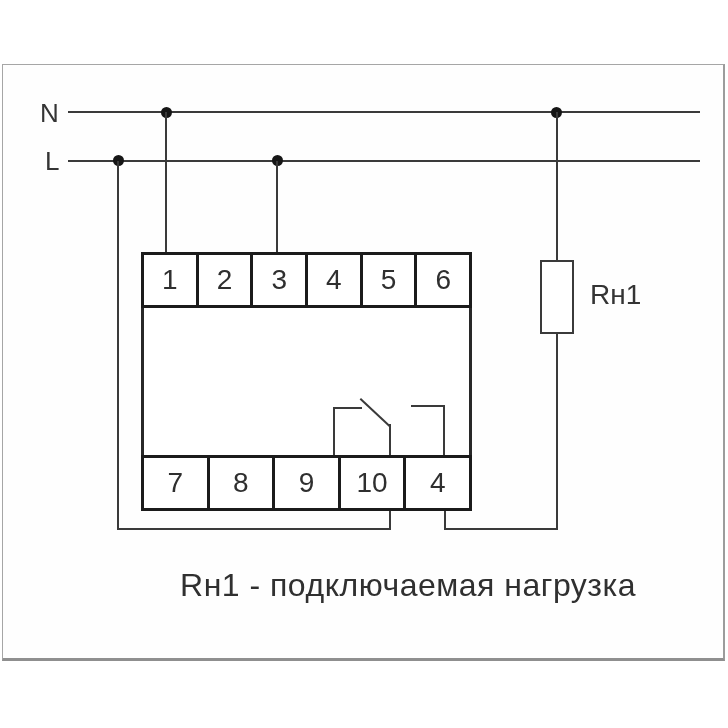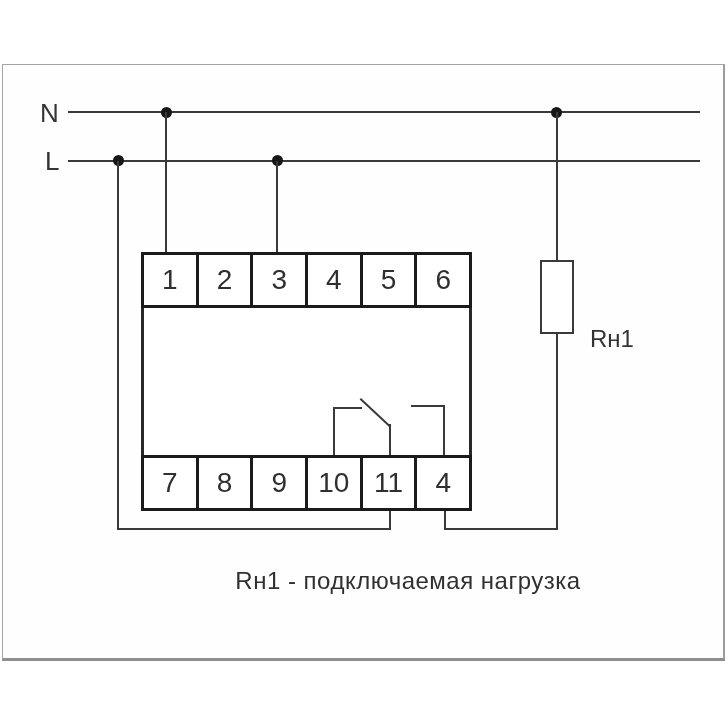--- a/index.html
+++ b/index.html
@@ -37,24 +37,24 @@
   }
   .inner{position:absolute;background:#3a3a3a;z-index:2;}
   .blade{
     position:absolute;left:361px;top:398px;width:41px;height:2px;background:#3a3a3a;
     transform-origin:0 0;transform:rotate(43deg);z-index:2;
   }
   .resistor{
     position:absolute;left:540px;top:260px;width:34px;height:74px;
     border:2px solid #3a3a3a;background:#fff;box-sizing:border-box;
   }
-  .load-label{position:absolute;left:590px;top:279px;font-size:24px;color:#343434;margin-top:46px;}
+  .load-label{position:absolute;left:590px;top:279px;font-size:28px;color:#343434;}
   .caption{
     position:absolute;left:88px;top:567px;width:640px;text-align:center;
-    font-size:24px;color:#303030;letter-spacing:0.5px;
+    font-size:32px;color:#303030;letter-spacing:0.5px;
   }
 </style>
 </head>
 <body>
 
 <div id="stage">
 
   <div class="frame"></div>
 
   <div class="lbl" style="left:40px;top:100px;">N</div>
@@ -98,19 +98,18 @@
     <div class="cell">4</div>
     <div class="cell">5</div>
     <div class="cell">6</div>
   </div>
 
   <div class="strip" style="top:455px;">
     <div class="cell">7</div>
     <div class="cell">8</div>
     <div class="cell">9</div>
     <div class="cell">10</div>
-    <div class="cell">11</div>
     <div class="cell">4</div>
   </div>
 
   <div class="caption">Rн1 - подключаемая нагрузка</div>
 
 </div>
 
 </body></html>

